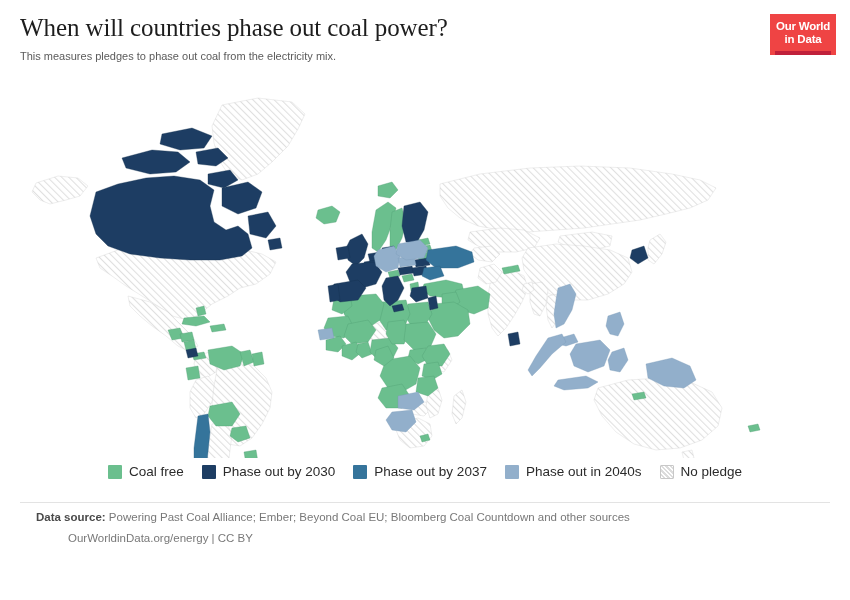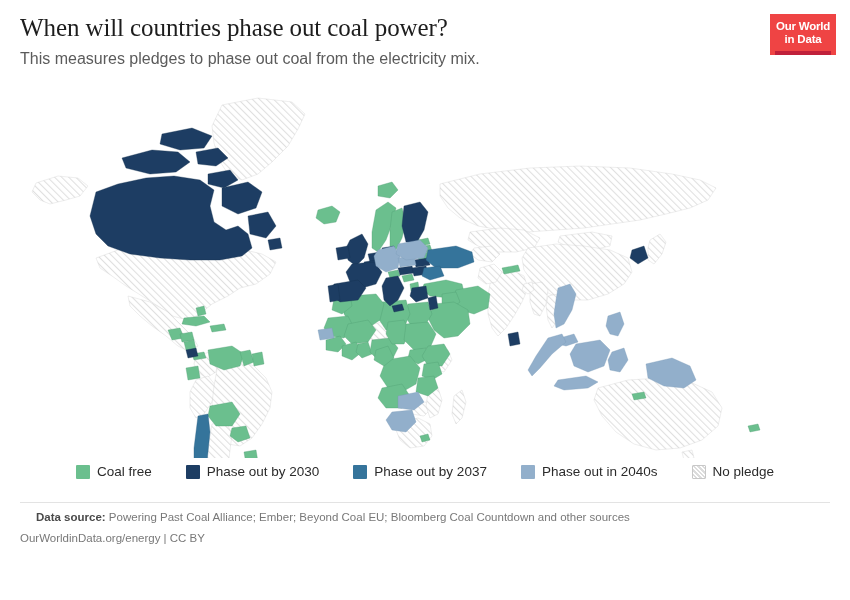--- a/index.html
+++ b/index.html
@@ -18,21 +18,21 @@
   .title{
     font-family:"Liberation Serif", serif;
     font-size:25px;
     font-weight:400;
     color:#1d1d1d;
     margin:0;
     letter-spacing:-0.1px;
     line-height:1.15;
   }
   .subtitle{
-    font-size:16px;
+    font-size:11px;
     color:#5b5b5b;
     margin:7px 0 0 0;
     font-weight:400;
   }
 
   
   .owid-logo{
     position:absolute;
     right:14px;
     top:14px;
@@ -68,21 +68,21 @@
   .c-none{fill:url(#hatch);stroke:#cfcfcf;}
 
   
   .legend{
     position:absolute;
     left:0;top:464px;
     width:850px;
     display:flex;
     justify-content:center;
     align-items:center;
-    gap:34px;
+    gap:18px;
   }
   .legend-item{display:flex;align-items:center;gap:7px;}
   .swatch{
     width:14px;height:14px;
     border-radius:1px;
     flex:0 0 auto;
   }
   .sw-free{background:#6bbf8e;}
   .sw-2030{background:#1d3d63;}
   .sw-2040{background:#35749b;}
@@ -103,21 +103,21 @@
     left:20px;top:510px;
     width:810px;
   }
   .foot-line{
     font-size:11.5px;
     color:#787878;
     line-height:15px;
     margin-bottom:7px;
   }
   .foot-line b{color:#4a4a4a;font-weight:700;padding-left:16px;}
-  .foot-link{font-size:11.5px;color:#787878;}
+  .foot-link{font-size:11.5px;color:#787878;margin-left:48px;}
   .hr-top{
     position:absolute;left:20px;top:502px;width:810px;height:1px;background:#e3e3e3;
   }
 </style>
 </head>
 <body>
 
 <div class="chart-root">
 
   <div class="header">

